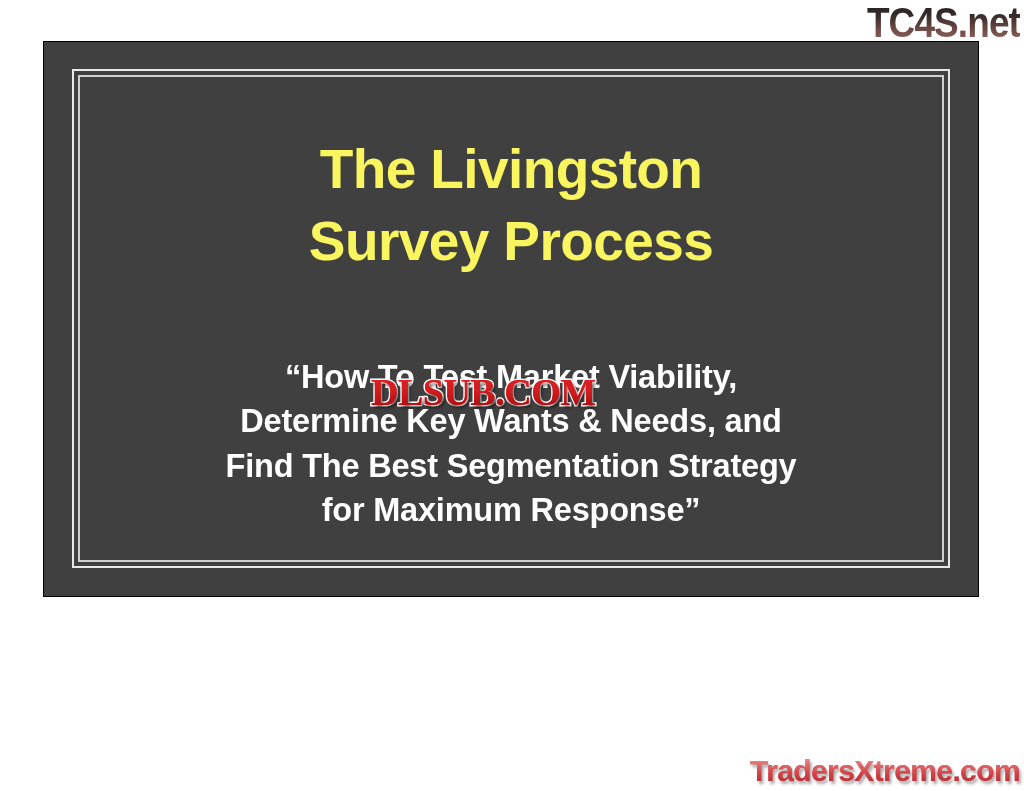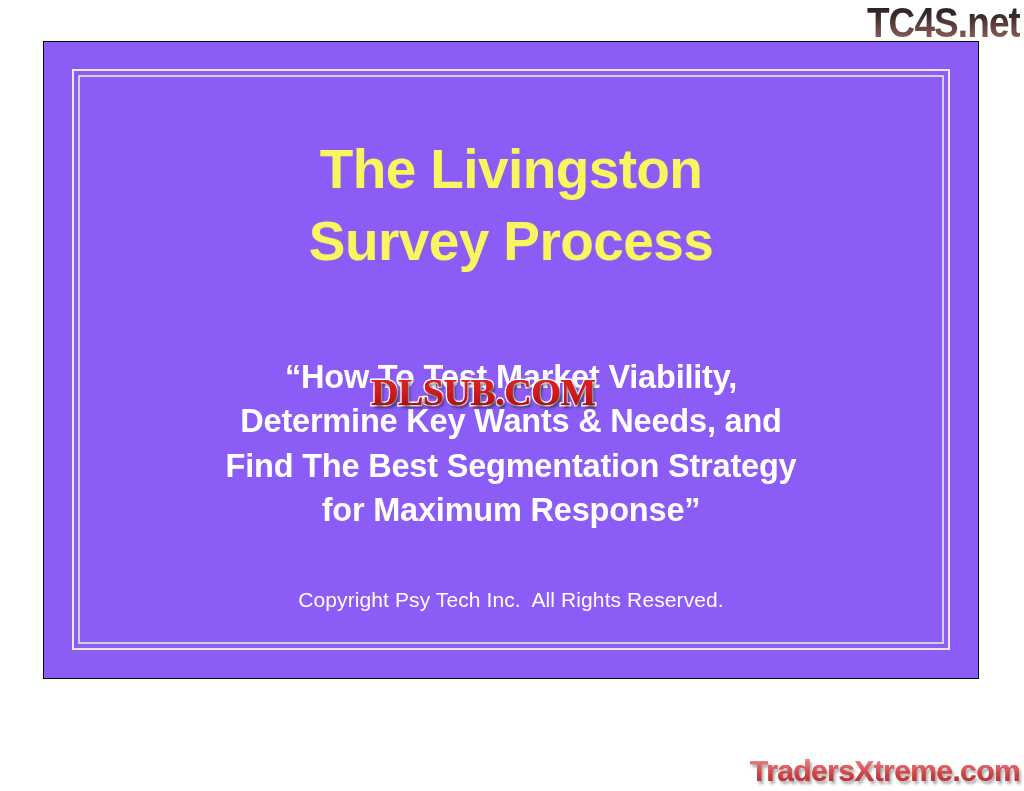--- a/index.html
+++ b/index.html
@@ -25,22 +25,22 @@
     background: #ffffff;
     border-radius: 23px;
   }
 
   
   #slide {
     position: absolute;
     left: 44px;
     top: 42px;
     width: 934px;
-    height: 636px;
-    background: #8b5cf6;
+    height: 554px;
+    background: #404040;
     box-shadow: 0 0 0 1px #000;
   }
 
   
   #slide-border-outer {
     position: absolute;
     left: 28px;
     top: 27px;
     right: 28px;
     bottom: 28px;
@@ -221,21 +221,20 @@
     <div id="content">
 
       <div id="slide-title">The Livingston
 Survey Process</div>
 
       <div id="slide-subtitle">“How To Test Market Viability,
 Determine Key Wants &amp; Needs, and
 Find The Best Segmentation Strategy
 for Maximum Response”</div>
 
-      <div id="slide-copyright">Copyright Psy Tech Inc.  All Rights Reserved.</div>
 
     </div>
   </div>
 
   <div id="wm-dlsub">DLSUB.COM</div>
   <div id="wm-dlsub-top">DLSUB.COM</div>
 
   <div id="wm-traders-stroke">TradersXtreme.com</div>
   <div id="wm-traders-top">TradersXtreme.com</div>
 

